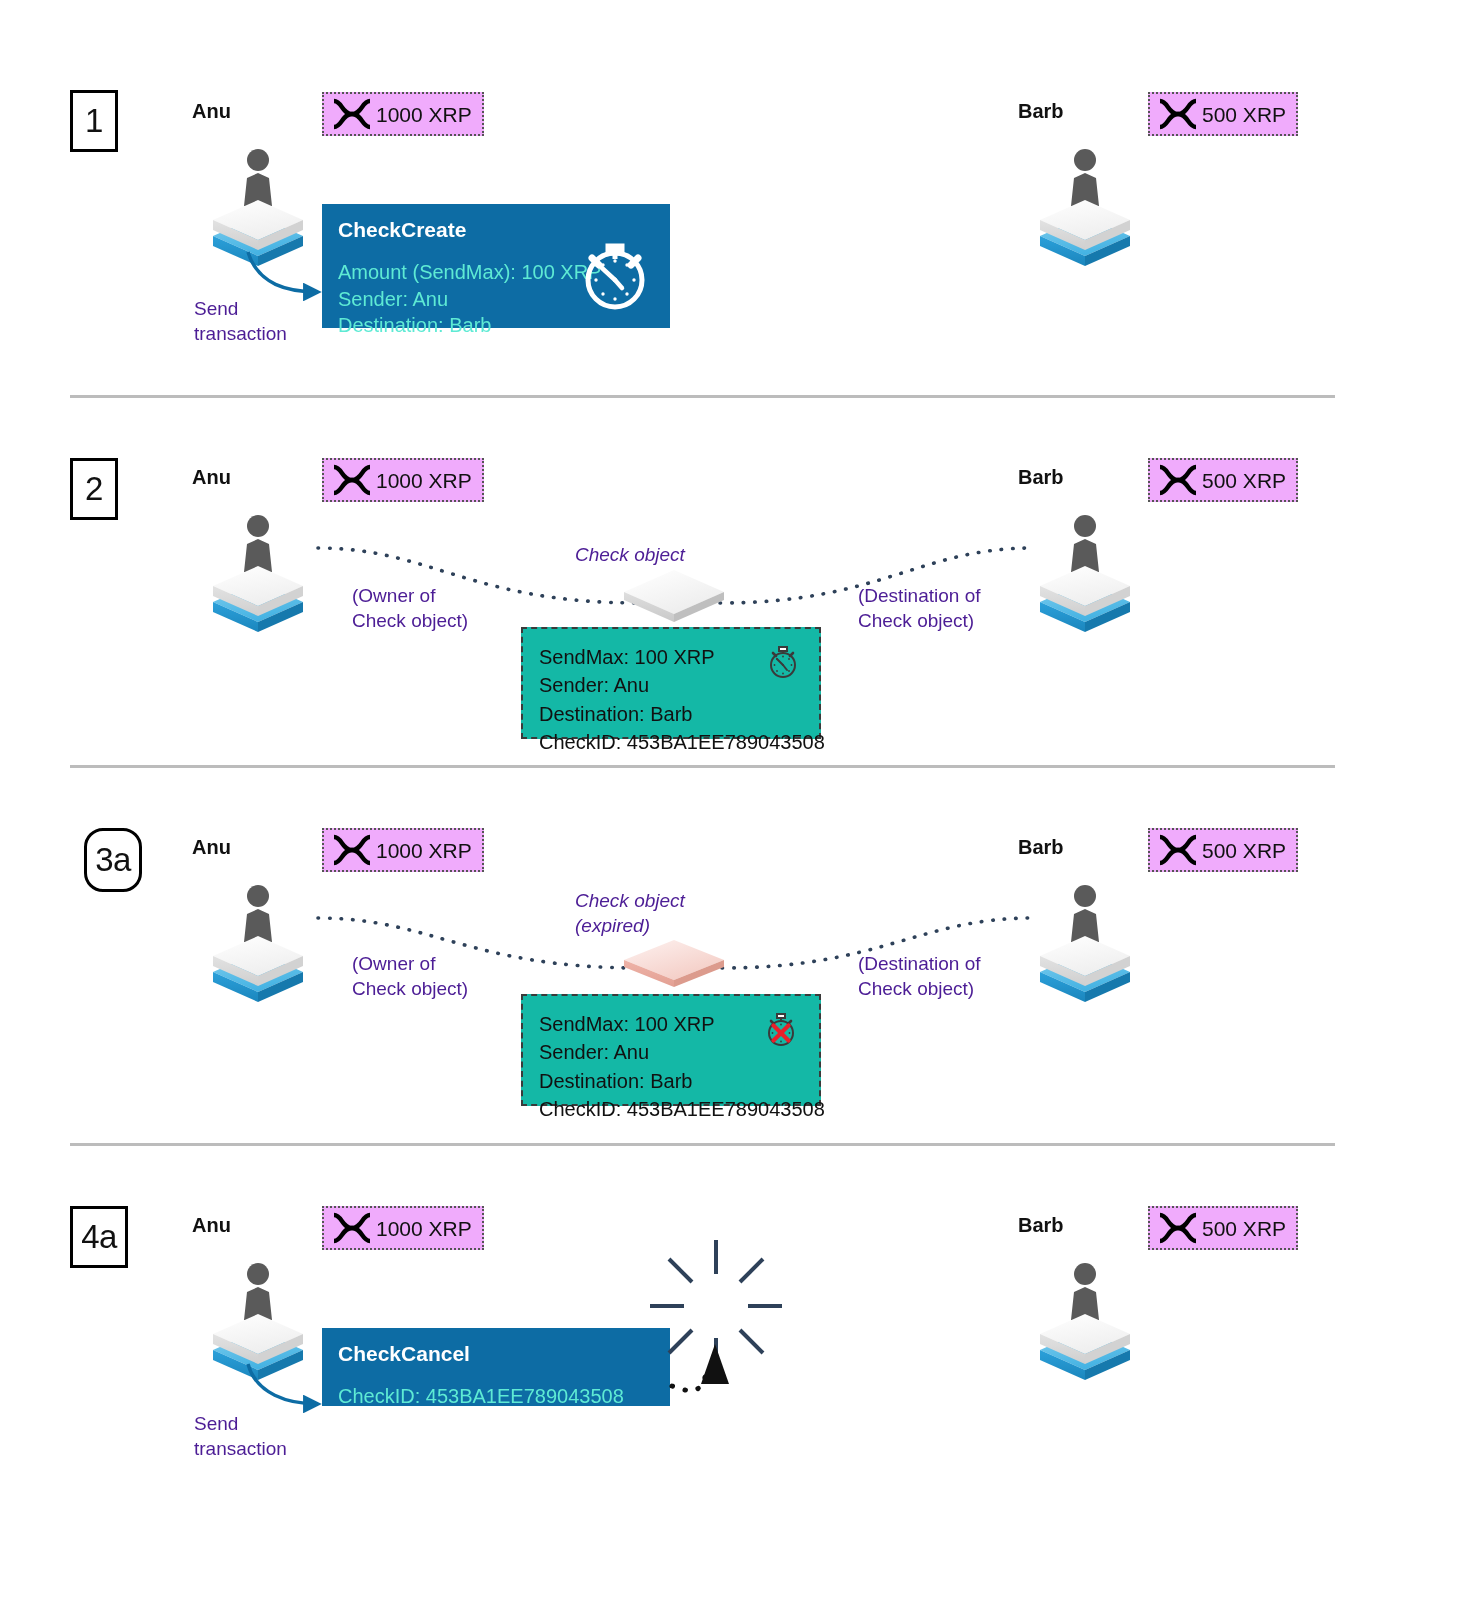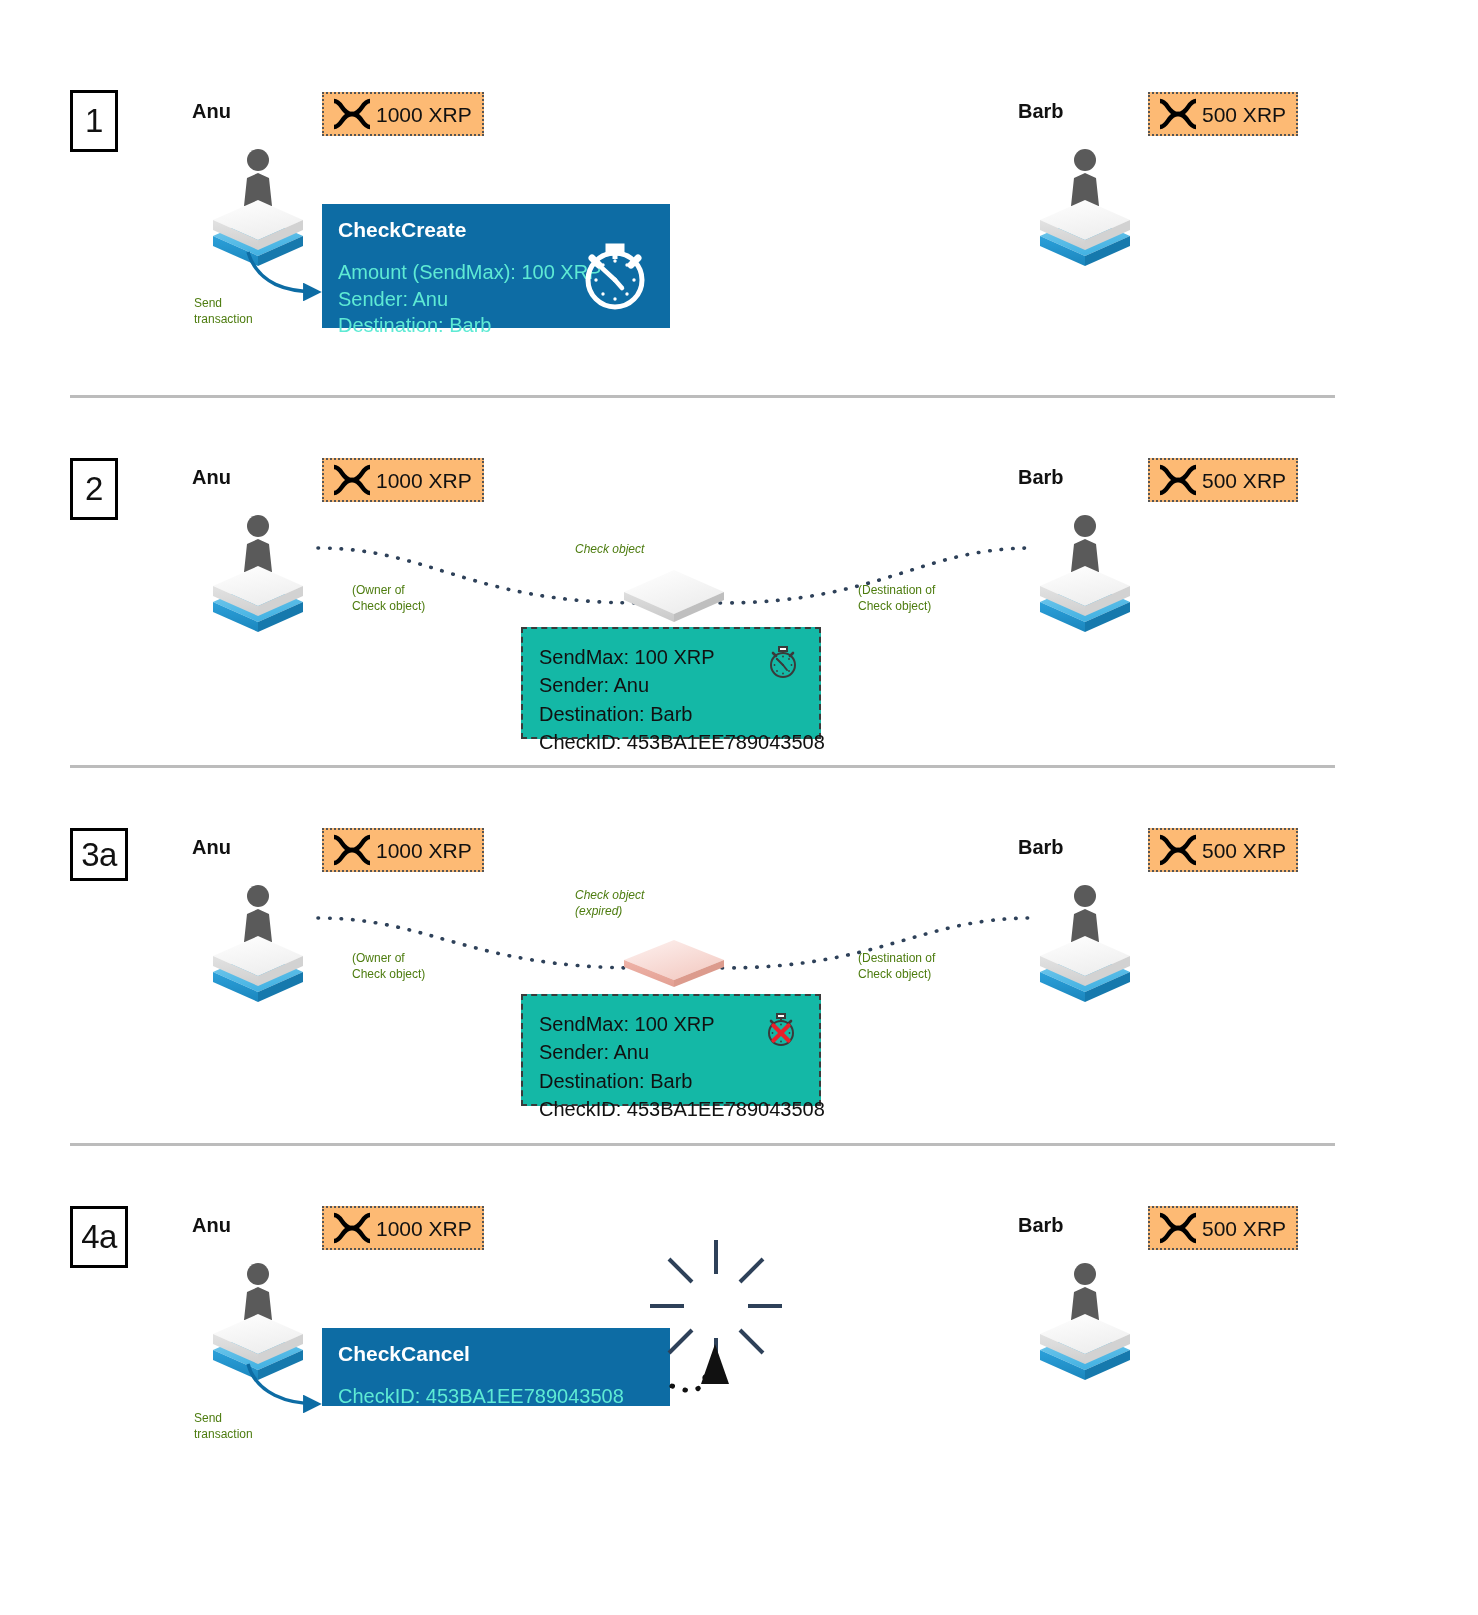--- a/index.html
+++ b/index.html
@@ -52,21 +52,21 @@
     font-size: 20px;
     font-weight: bold;
     color: #111;
     white-space: nowrap;
   }
 
   
   .balance {
     position: absolute;
     border: 2px dotted #555;
-    background: #fdba74;
+    background: #f0abfc;
     height: 44px;
     display: flex;
     align-items: center;
     padding: 0 10px 0 6px;
     gap: 2px;
   }
   .balance .bal-text {
     font-size: 21px;
     color: #111;
     white-space: nowrap;
@@ -96,22 +96,22 @@
     font-size: 20px;
     color: #5eead4;
     line-height: 1.33;
     white-space: nowrap;
   }
   .tx-stopwatch { position: absolute; right: 16px; bottom: 16px; }
 
   
   .caption {
     position: absolute;
-    font-size: 12px;
-    color: #4d7c0f;
+    font-size: 19px;
+    color: #4c1d95;
     line-height: 1.32;
     white-space: nowrap;
   }
   .caption.center { text-align: left; white-space: normal; font-style: italic; }
 
   
   .obj-box {
     position: absolute;
     border: 2px dashed #3a3a3a;
     background: #14b8a6;
@@ -398,21 +398,21 @@
           <path d="M100 72 L100 82 L55 102 L55 92 Z" fill="#d2d2d2"></path>
         </g>
       </svg>
     </div>
 
     <div class="separator" style="top:367px;"></div>
   </div>
 
   <div class="panel" id="panel-3a">
 
-    <div class="step-badge" style="left:70px; top:60px; width:58px; height:53px;">3a</div>
+    <div class="step-badge" style="left:84px; top:60px; width:58px; height:64px;border-radius:19px;">3a</div>
 
     <div class="actor-name" style="left:192px; top:68px;">Anu</div>
 
     <div class="balance" style="left:322px; top:60px;">
       <svg class="xrp-logo" width="44" height="34" viewBox="0 0 44 34">
         <path d="M4 4 C12 4, 12 17, 22 17 C32 17, 32 4, 40 4" stroke="#000" stroke-width="4.4" fill="none"></path>
         <path d="M4 30 C12 30, 12 17, 22 17 C32 17, 32 30, 40 30" stroke="#000" stroke-width="4.4" fill="none"></path>
       </svg>
       <span class="bal-text">1000 XRP</span>
     </div>

